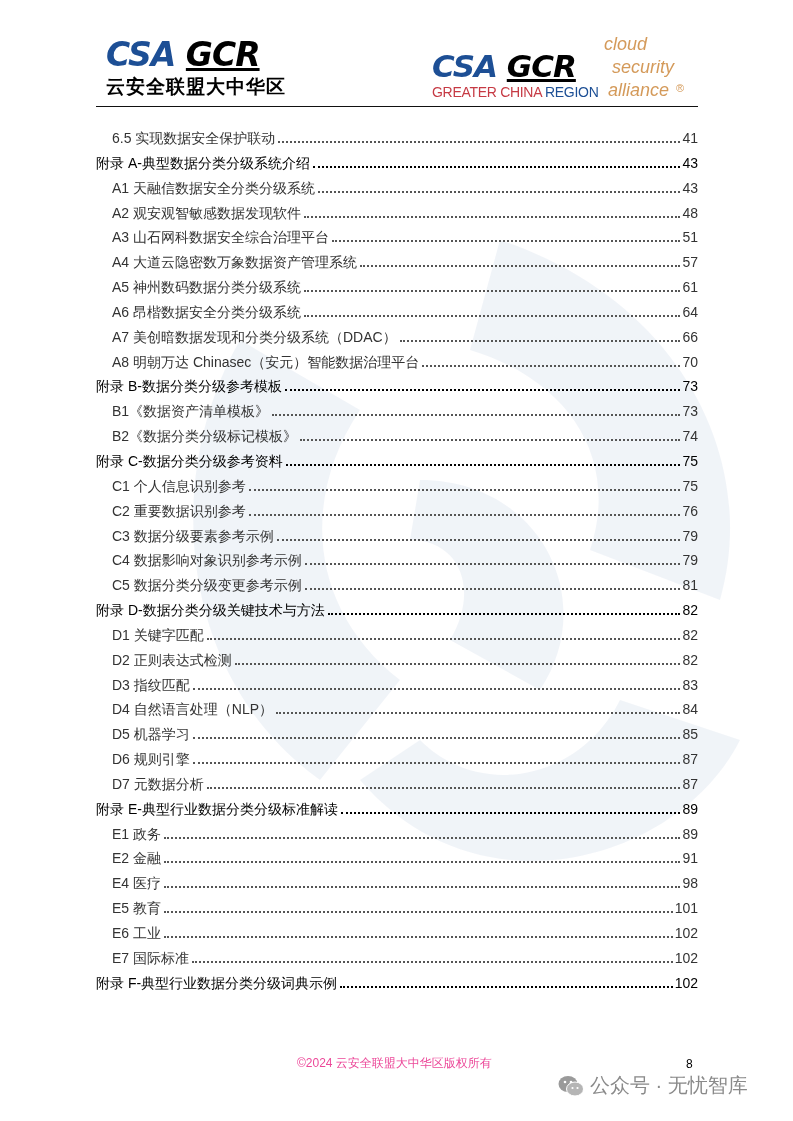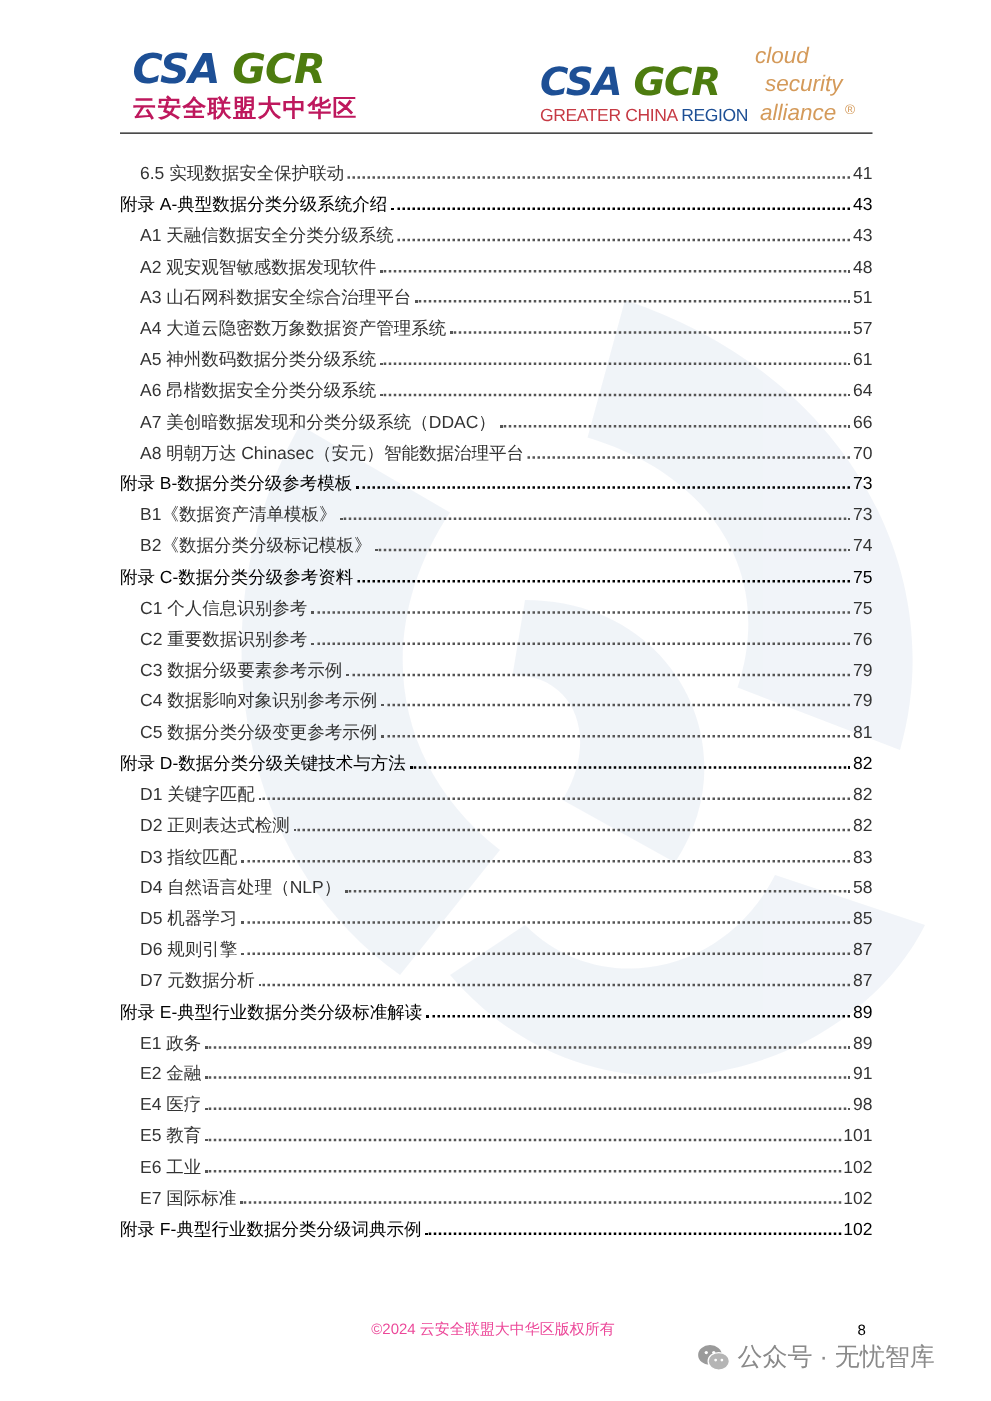--- a/index.html
+++ b/index.html
@@ -1,23 +1,23 @@
 <!DOCTYPE html>
 <html><head>
 <meta charset="utf-8">
 <style>
   html, body { margin:0; padding:0; background:#ffffff; }
   body { width:793px; height:1121px; position:relative; overflow:hidden; font-family:"Liberation Sans","DejaVu Sans",sans-serif; color:#222; }
   .watermark { position:absolute; left:120px; top:220px; width:640px; height:720px; pointer-events:none; opacity:0.06; }
   .header { position:absolute; left:96px; top:0; width:602px; height:106px; border-bottom:1.5px solid #111; }
   .logo-left { position:absolute; left:10px; top:38px; }
   .logo-left .csa { font-family:"DejaVu Sans",sans-serif; font-weight:bold; font-style:italic; font-size:33px; letter-spacing:-1px; line-height:34px; }
-  .logo-left .cn { font-family:Liberation Serif, serif; font-weight:bold; font-size:19px; letter-spacing:1px; margin-top:2px; color:#be185d; }
+  .logo-left .cn { font-family:Liberation Serif, serif; font-weight:bold; font-size:19px; letter-spacing:1px; margin-top:2px; color:#000000; }
   .blue { color:#1d4f95; }
-  .red { color:#4d7c0f; }
+  .red { color:#000000;text-decoration:underline; }
   .logo-right { position:absolute; left:336px; top:36px; width:266px; height:66px; }
   .logo-right .csa { position:absolute; left:0; top:12px; font-family:"DejaVu Sans",sans-serif; font-weight:bold; font-style:italic; font-size:31px; letter-spacing:-1px; }
   .logo-right .gcr-line { position:absolute; left:0; top:48px; font-size:14px; color:#c63a44; letter-spacing:-0.3px; }
   .logo-right .gcr-line .region { color:#1d4f95; }
   .logo-right .cloud { position:absolute; font-style:italic; color:#d49a5a; font-size:18px; }
   .toc { position:absolute; left:96px; top:128px; width:602px; }
   .toc-row { display:flex; align-items:baseline; height:24.85px; font-size:14px; line-height:20px; white-space:nowrap; }
   .toc-row.level-2 { padding-left:16px; color:#333; }
   .toc-row.level-1 { font-weight:normal; color:#000; }
   .toc-row .title { flex:0 0 auto; padding-right:3px; }
@@ -174,21 +174,21 @@
       <span class="page">82</span>
     </div>
     <div class="toc-row level-2">
       <span class="title">D3 指纹匹配</span>
       <span class="leader"></span>
       <span class="page">83</span>
     </div>
     <div class="toc-row level-2">
       <span class="title">D4 自然语言处理（NLP）</span>
       <span class="leader"></span>
-      <span class="page">58</span>
+      <span class="page">84</span>
     </div>
     <div class="toc-row level-2">
       <span class="title">D5 机器学习</span>
       <span class="leader"></span>
       <span class="page">85</span>
     </div>
     <div class="toc-row level-2">
       <span class="title">D6 规则引擎</span>
       <span class="leader"></span>
       <span class="page">87</span>

